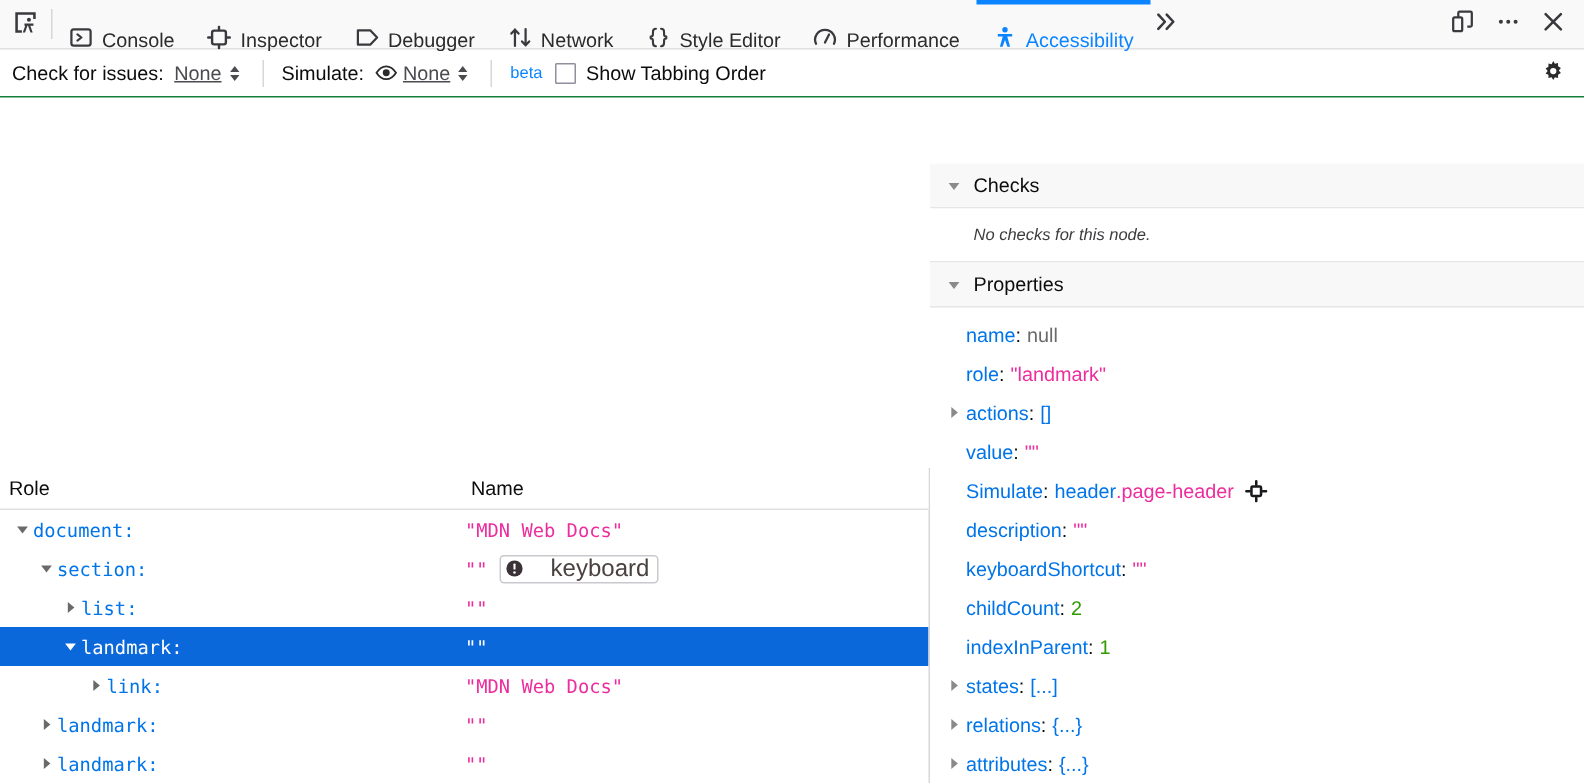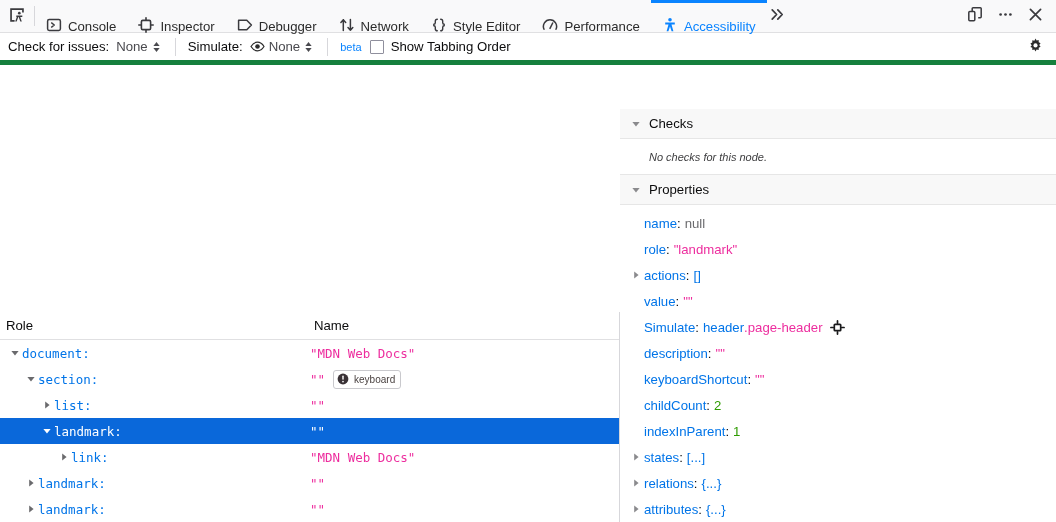--- a/index.html
+++ b/index.html
@@ -74,32 +74,33 @@
     display: flex; align-items: center; justify-content: center;
     width: 30px; height: 33px;
     cursor: pointer;
   }
 
   
   .subbar {
     display: flex; align-items: center;
     height: 32px;
     background: #ffffff;
-    border-bottom: 5px solid #15803d;
+    border-bottom: 1px solid #15803d;
     padding-left: 8px;
     font-size: 13.2px;
     color: #0c0c0d;
   }
   .sb-group { display: flex; align-items: center; gap: 5px; }
   .sb-label { color: #0c0c0d; }
   .sb-select {
     display: inline-flex; align-items: center; gap: 4px;
     color: #4a4a4f;
     cursor: pointer;
     padding: 1px 2px;
+    text-decoration: underline;
   }
   .updown { display: inline-flex; flex-direction: column; line-height: 0; }
   .sb-divider {
     width: 1px; height: 18px;
     background: #d7d7db;
     margin: 0 12px;
   }
   .beta {
     color: #0a84ff;
     font-size: 11px;
@@ -178,27 +179,27 @@
   }
   .twisty svg { display: block; }
   .role-text { color: #0074e8; }
   .name-text { color: #ed2d9e; }
   .row.selected { background: #0a68da; }
   .row.selected .role-text,
   .row.selected .name-text { color: #ffffff; }
   .row.selected .twisty svg polygon { fill: #ffffff; }
 
   .badge {
-    display: inline-flex; align-items: center; gap: 5px;
+    display: inline-flex; align-items: center; gap: 18px;
     border: 1px solid #c9c9cd;
     border-radius: 3px;
     background: #ffffff;
     padding: 1px 5px 1px 3px;
     font-family: "Liberation Sans", sans-serif;
-    font-size: 10px;
+    font-size: 16px;
     color: #4a4241;
     line-height: 15px;
     cursor: pointer;
   }
 
   
   .sect-head {
     display: flex; align-items: center;
     height: 30px;
     background: #f8f8f8;

